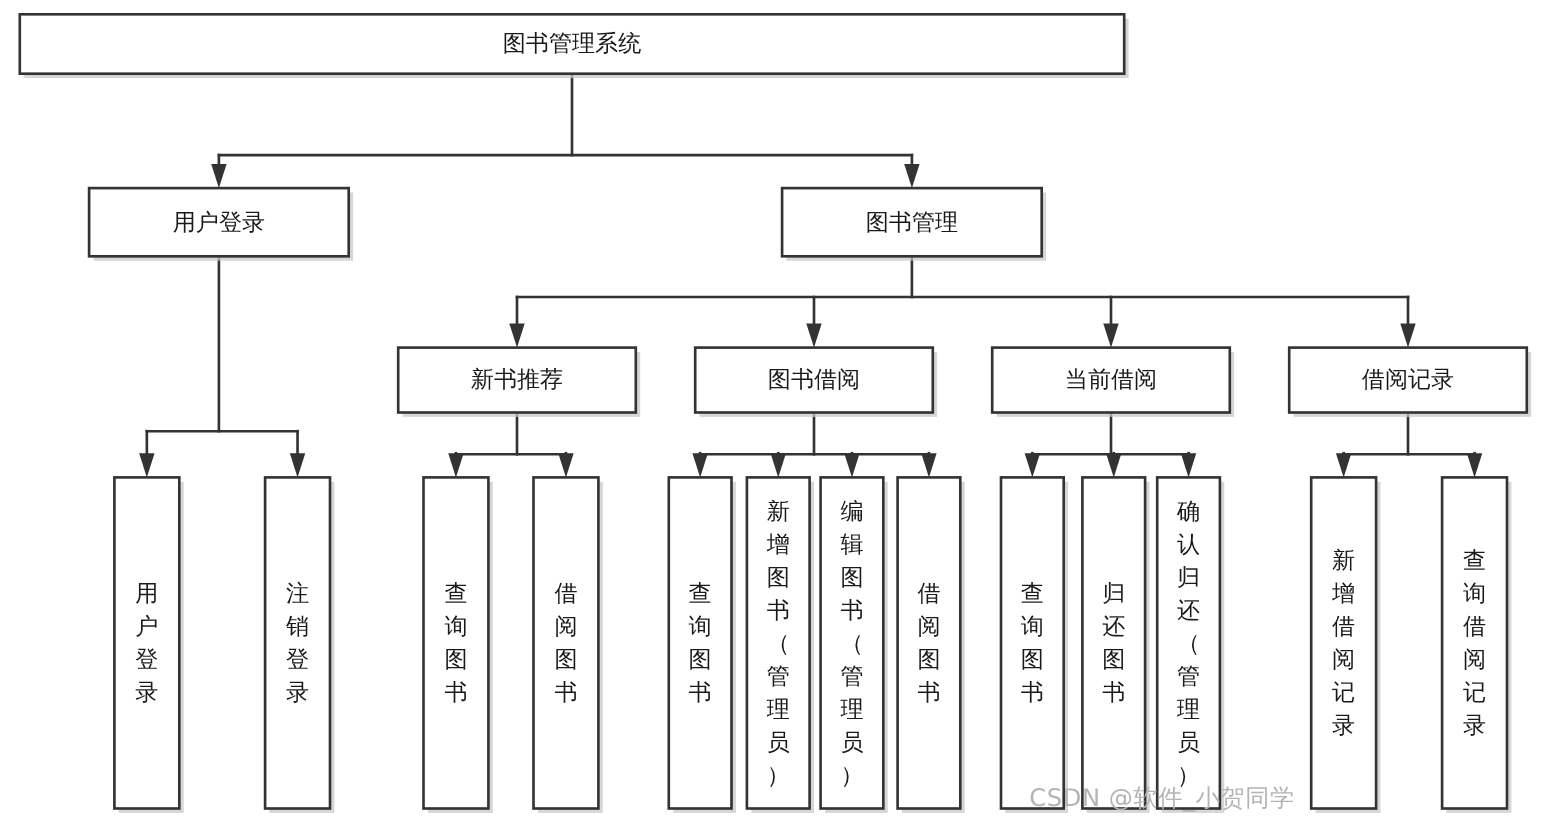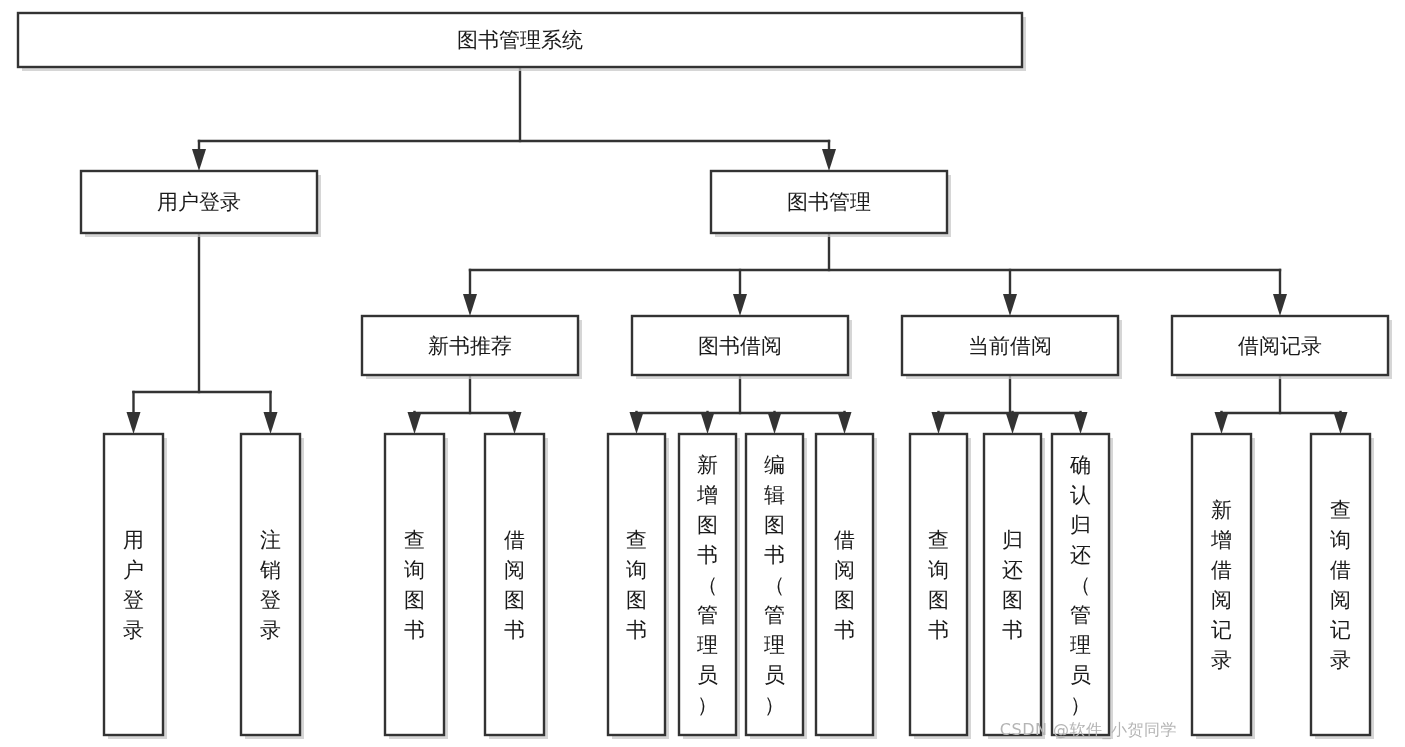--- a/index.html
+++ b/index.html
@@ -58,21 +58,21 @@
     font-family: "DejaVu Sans", "Liberation Sans", sans-serif;
     fill: #1a1a1a;
     font-size: 21px;
     text-anchor: middle;
   }
   .watermark {
     position: absolute;
     right: 8px;
     bottom: 6px;
     font-family: "DejaVu Sans", "Liberation Sans", sans-serif;
-    font-size: 16px;
+    font-size: 22px;
     color: #b4b4b4;
     letter-spacing: 0.5px;
     user-select: none;
     pointer-events: none;
   }
 </style>
 </head>
 <body>
 
 <div id="diagram-root">

